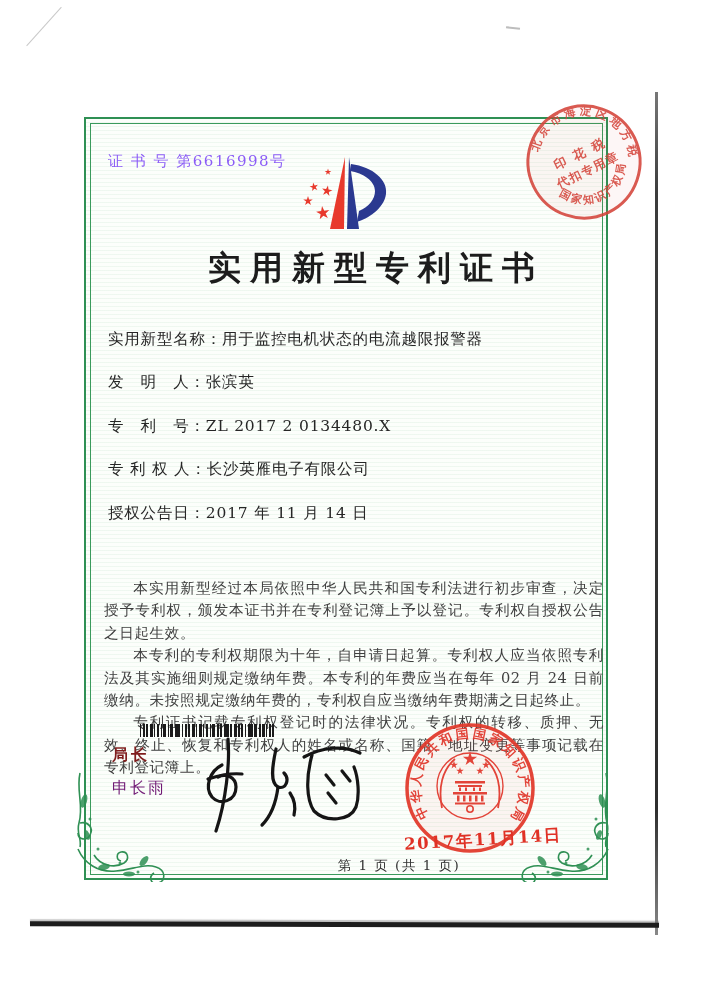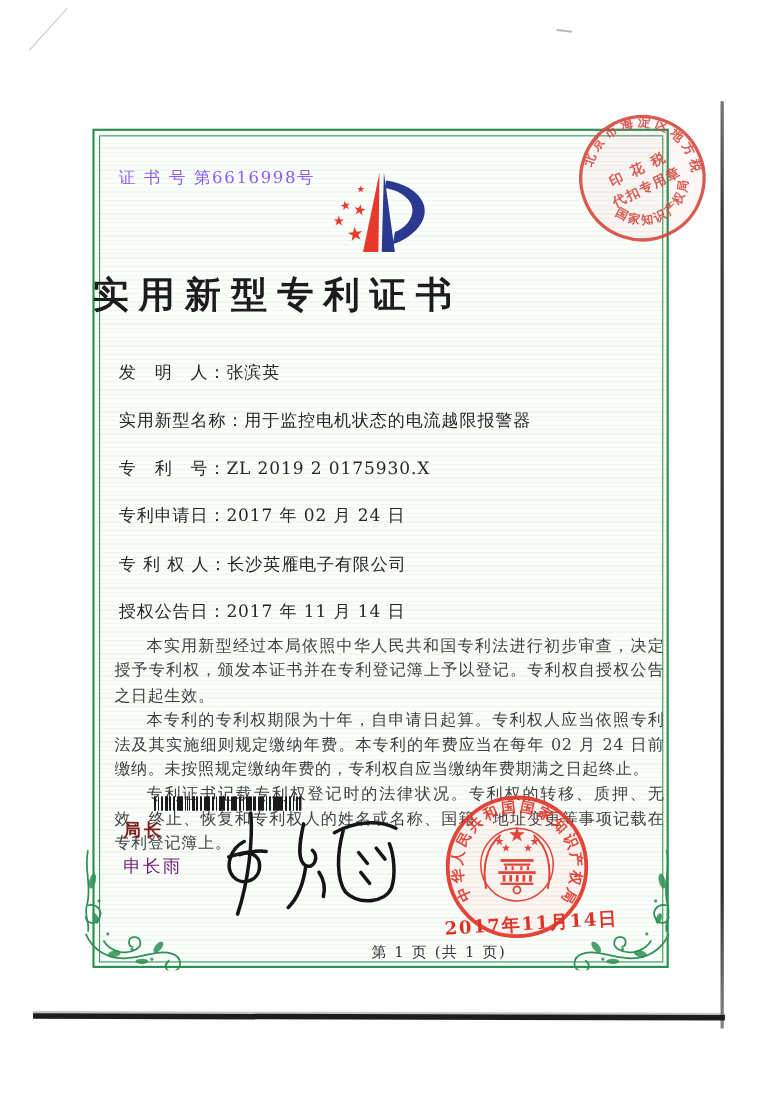--- a/index.html
+++ b/index.html
@@ -13,21 +13,21 @@
   .crease{position:absolute;left:18px;top:26px;width:52px;height:1px;background:#c9c9c9;transform:rotate(-48deg);}
   .speck{position:absolute;left:506px;top:27px;width:14px;height:2px;background:#bdbdbd;transform:rotate(7deg);}
   
   .cert-bg{position:absolute;left:86px;top:119px;width:521px;height:760px;background:#fcfefb;
            background-image:repeating-linear-gradient(0deg,rgba(140,200,160,.12) 0 1px,transparent 1px 4px);}
   .border-outer{position:absolute;left:84px;top:117px;width:520px;height:759px;border:2.5px solid #2f9054;}
   .border-inner{position:absolute;left:90px;top:123px;width:511px;height:750px;border:1px solid #3a9a5c;}
   
   .cert-no{position:absolute;left:108px;top:152px;font-size:15px;letter-spacing:1.5px;color:#8b5cf6;}
   .logo{position:absolute;left:299px;top:154px;}
-  .title{position:absolute;left:84px;top:246px;width:460px;text-align:left;font-size:33px;
+  .title{position:absolute;left:84px;top:246px;width:460px;text-align:right;font-size:33px;
          font-weight:700;letter-spacing:9px;color:#1c1c1c;}
   
   .fields{position:absolute;left:108px;top:329px;width:470px;}
   .field-row{height:43.4px;font-size:15.5px;letter-spacing:.8px;white-space:pre;color:#262626;}
   
   .paras{position:absolute;left:104px;top:577px;width:500px;}
   .para{font-size:14.6px;line-height:22.4px;letter-spacing:.6px;text-indent:2em;
         text-align:justify;color:#404040;}
   
   .barcode{position:absolute;left:140px;top:724px;width:134px;height:13px;
@@ -82,24 +82,23 @@
       <use href="#st" x="-1.1" y="-1.1" width="2.2" height="2.2" transform="translate(15,33) scale(4.5) rotate(-12)"></use>
       <use href="#st" x="-1.1" y="-1.1" width="2.2" height="2.2" transform="translate(28,37) scale(5.5) rotate(10)"></use>
       <use href="#st" x="-1.1" y="-1.1" width="2.2" height="2.2" transform="translate(9,47) scale(5)"></use>
       <use href="#st" x="-1.1" y="-1.1" width="2.2" height="2.2" transform="translate(24,59) scale(7) rotate(-8)"></use>
     </g>
   </svg>
 
   <div class="title">实用新型专利证书</div>
 
   <div class="fields">
+    <div class="field-row"><span>实用新型名称：</span><span>用于监控电机状态的电流越限报警器</span></div>
     <div class="field-row"><span>发　明　人：</span><span>张滨英</span></div>
-    <div class="field-row"><span>实用新型名称：</span><span>用于监控电机状态的电流越限报警器</span></div>
-    <div class="field-row"><span>专　利　号：</span><span>ZL 2019 2 0175930.X</span></div>
-    <div class="field-row"><span>专利申请日：</span><span>2017 年 02 月 24 日</span></div>
+    <div class="field-row"><span>专　利　号：</span><span>ZL 2017 2 0134480.X</span></div>
     <div class="field-row"><span>专 利 权 人：</span><span>长沙英雁电子有限公司</span></div>
     <div class="field-row"><span>授权公告日：</span><span>2017 年 11 月 14 日</span></div>
   </div>
 
   <div class="paras">
     <div class="para">本实用新型经过本局依照中华人民共和国专利法进行初步审查，决定授予专利权，颁发本证书并在专利登记簿上予以登记。专利权自授权公告之日起生效。</div>
     <div class="para">本专利的专利权期限为十年，自申请日起算。专利权人应当依照专利法及其实施细则规定缴纳年费。本专利的年费应当在每年 02 月 24 日前缴纳。未按照规定缴纳年费的，专利权自应当缴纳年费期满之日起终止。</div>
     <div class="para">专利证书记载专利权登记时的法律状况。专利权的转移、质押、无效、终止、恢复和专利权人的姓名或名称、国籍、地址变更等事项记载在专利登记簿上。</div>
   </div>
 

